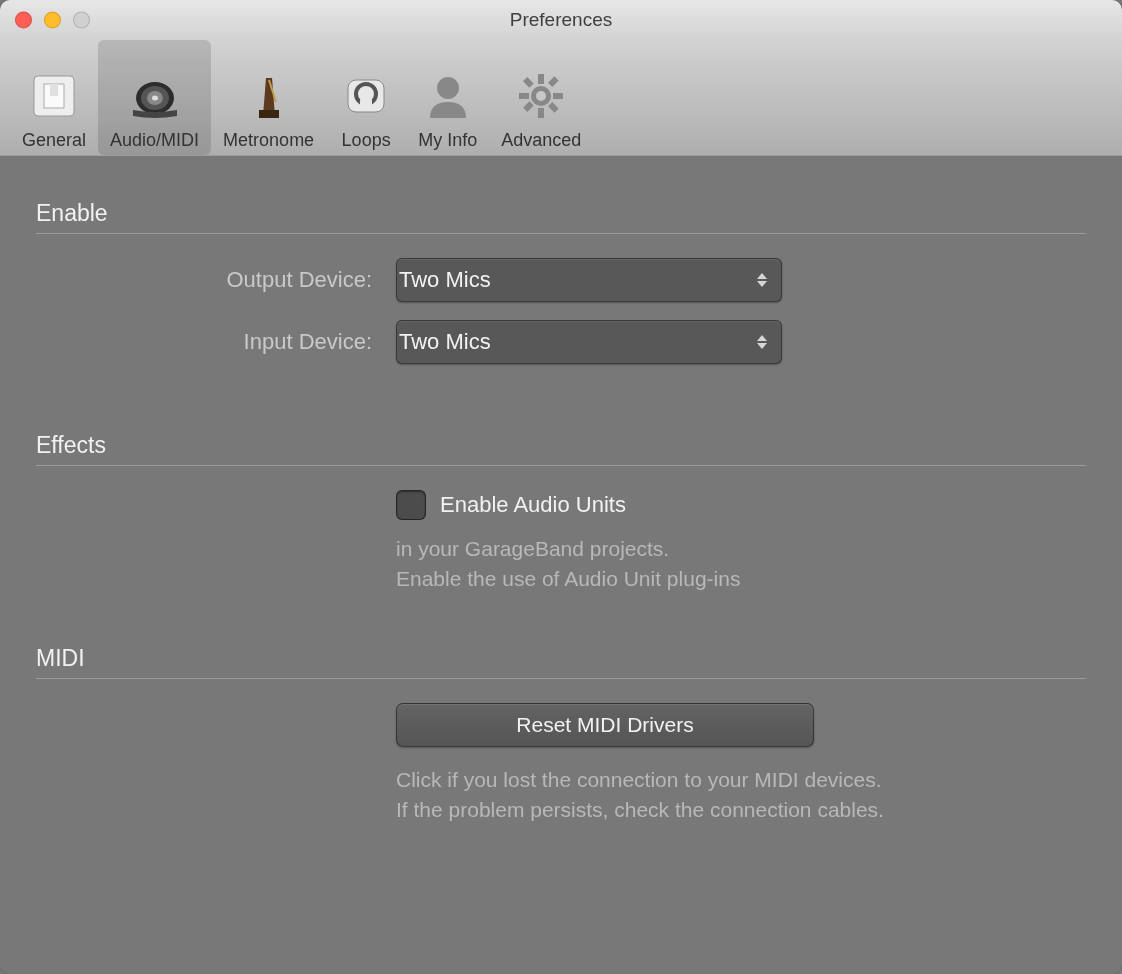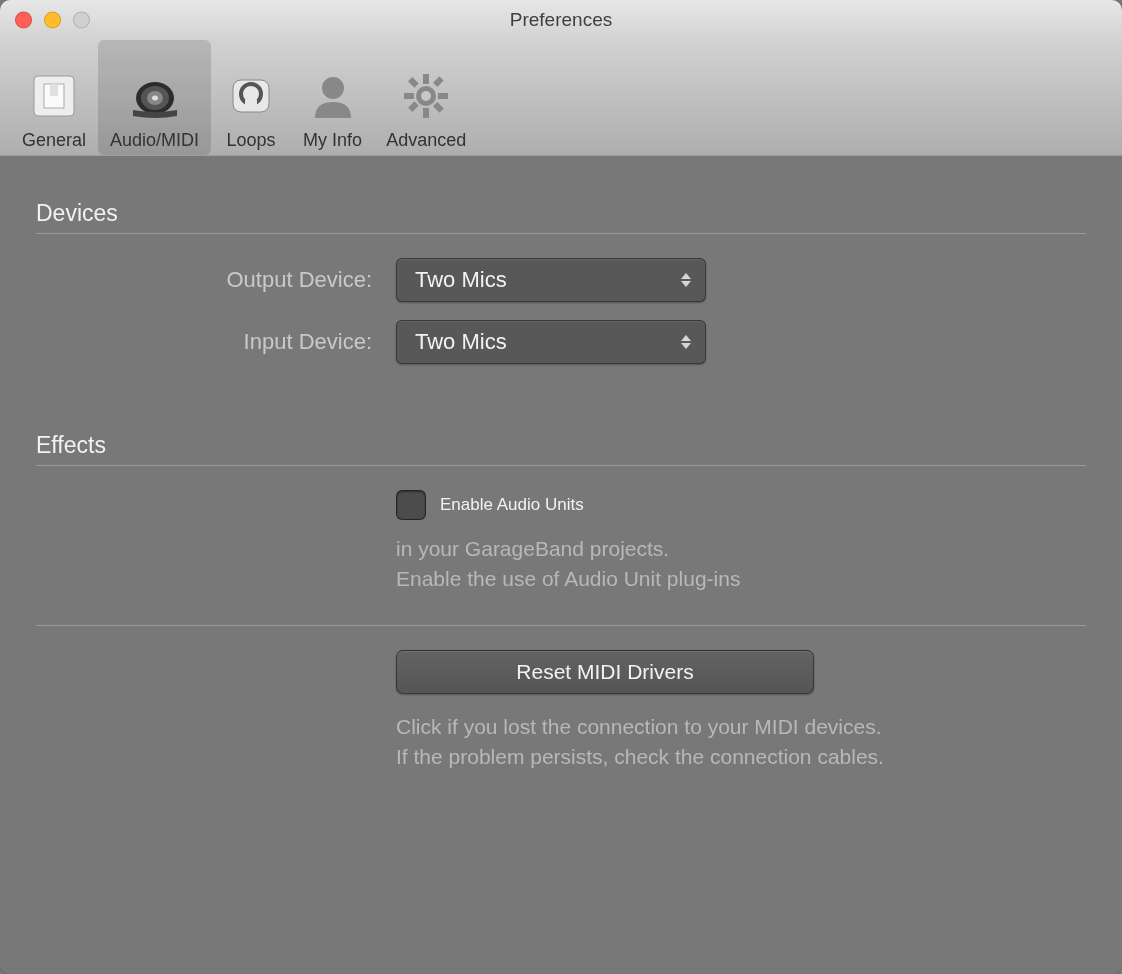--- a/index.html
+++ b/index.html
@@ -109,29 +109,29 @@
       margin-bottom: 18px;
     }
     .row-label {
       width: 360px;
       text-align: right;
       font-size: 22px;
       color: #c9c9c9;
       padding-right: 24px;
     }
     .select {
-      width: 310px;
+      width: 386px;
       height: 44px;
       background: #585858;
       border: 1px solid rgba(0,0,0,0.35);
       border-radius: 6px;
       display: flex;
       align-items: center;
       justify-content: space-between;
-      padding: 0 14px 0 18px;
+      padding: 0 14px 0 2px;
       color: #f2f2f2;
       font-size: 22px;
       box-shadow: 0 1px 0 rgba(255,255,255,0.08) inset, 0 1px 2px rgba(0,0,0,0.3);
     }
     .select-arrows {
       display: flex;
       flex-direction: column;
       align-items: center;
       gap: 2px;
     }
@@ -151,21 +151,21 @@
     .checkbox {
       width: 30px;
       height: 30px;
       background: #4c4c4c;
       border: 1px solid rgba(0,0,0,0.5);
       border-radius: 6px;
       margin-right: 14px;
       box-shadow: inset 0 1px 2px rgba(0,0,0,0.4);
     }
     .checkbox-label {
-      font-size: 17px;
+      font-size: 22px;
       color: #f2f2f2;
     }
     .description {
       margin-left: 360px;
       font-size: 21px;
       color: #b8b8b8;
       line-height: 1.45;
     }
     .value-text {
       margin-left: 0;
@@ -225,20 +225,30 @@
           <ellipse cx="26" cy="28" rx="19" ry="16" fill="#2c2c2c"></ellipse>
           <ellipse cx="26" cy="28" rx="14" ry="12" fill="#555"></ellipse>
           <ellipse cx="26" cy="28" rx="8" ry="7" fill="#888"></ellipse>
           <ellipse cx="26" cy="28" rx="3" ry="2.5" fill="#ddd"></ellipse>
           <path d="M4 40 Q15 42 26 42 Q37 42 48 40 L48 46 Q26 50 4 46 Z" fill="#444"></path>
         </svg>
       </div>
       <div class="toolbar-label">Audio/MIDI</div>
     </div>
 
+    <div class="toolbar-item">
+      <div class="toolbar-icon">
+        <svg viewBox="0 0 52 52">
+          <path d="M20 46 L32 46 L29 8 L23 8 Z" fill="#5c3a1e"></path>
+          <line x1="26" y1="10" x2="33" y2="32" stroke="#c0a050" stroke-width="2"></line>
+          <rect x="16" y="40" width="20" height="8" fill="#3a2510"></rect>
+        </svg>
+      </div>
+      <div class="toolbar-label">Metronome</div>
+    </div>
 
     <div class="toolbar-item">
       <div class="toolbar-icon">
         <svg viewBox="0 0 52 52">
           <rect x="8" y="10" width="36" height="32" rx="8" fill="#e8e8e8" stroke="#888"></rect>
           <circle cx="26" cy="24" r="10" fill="none" stroke="#555" stroke-width="4"></circle>
           <rect x="20" y="30" width="12" height="10" fill="#e8e8e8"></rect>
         </svg>
       </div>
       <div class="toolbar-label">Loops</div>
@@ -271,21 +281,21 @@
           <circle cx="26" cy="26" r="5" fill="#c8c8c8"></circle>
         </svg>
       </div>
       <div class="toolbar-label">Advanced</div>
     </div>
 
   </div>
 
   <div class="content">
 
-    <div class="section-title first">Devices</div>
+    <div class="section-title first">Enable</div>
     <div class="divider"></div>
 
     <div class="row">
       <div class="row-label">Output Device:</div>
       <div class="select">
         <span>Two Mics</span>
         <span class="select-arrows">
           <span class="arrow-up"></span>
           <span class="arrow-down"></span>
         </span>
@@ -312,20 +322,21 @@
       <div class="checkbox"></div>
       <div class="checkbox-label">Enable Audio Units</div>
     </div>
     <div class="description">
       <div>in your GarageBand projects.</div>
       <div>Enable the use of Audio Unit plug-ins</div>
     </div>
 
     <div class="section-gap"></div>
 
+    <div class="section-title">MIDI</div>
     <div class="divider"></div>
 
 
     <div class="button-wrap">
       <div class="button">
         <span>Reset MIDI Drivers</span>
       </div>
     </div>
 
     <div class="description">

